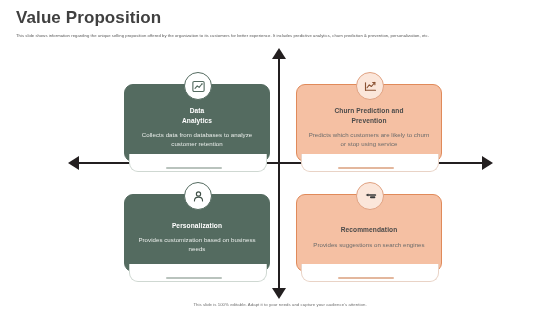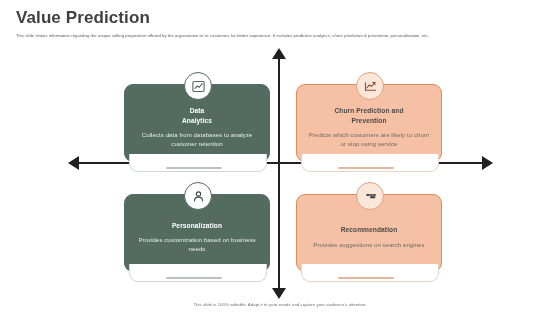--- a/index.html
+++ b/index.html
@@ -187,21 +187,21 @@
     font-size: 4.3px;
     line-height: 7px;
     color: #6e6e6e;
     letter-spacing: 0.05px;
     white-space: nowrap;
   }
 </style>
 </head>
 <body>
 
-<div id="slide-title">Value Prediction</div>
+<div id="slide-title">Value Proposition</div>
 <div id="slide-subtitle">This slide shows information regarding the unique selling proposition offered by the organization to its customers for better experience. It includes predictive analytics, churn prediction &amp; prevention, personalization, etc.</div>
 
 <div class="axis-v-line"></div>
 <div class="axis-h-line"></div>
 <div class="arrowhead arrow-up"></div>
 <div class="arrowhead arrow-down"></div>
 <div class="arrowhead arrow-left"></div>
 <div class="arrowhead arrow-right"></div>
 
 <div class="quad" style="left:124px; top:72px; width:146px; height:100px;">

